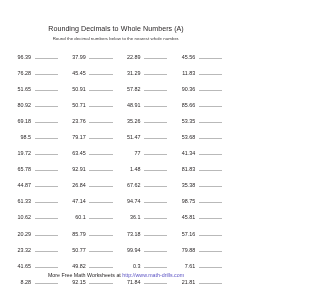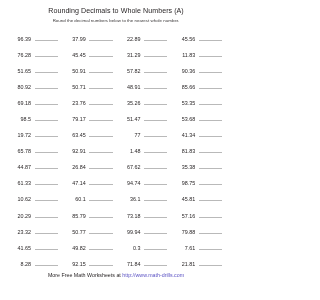--- a/index.html
+++ b/index.html
@@ -17,21 +17,21 @@
   }
   .sheet {
     width: 232px;
     height: 300px;
     position: relative;
     box-sizing: border-box;
     padding: 0;
   }
   .header {
     text-align: center;
-    padding-top: 7px;
+    padding-top: 25px;
   }
   .title {
     font-size: 7.1px;
     line-height: 9px;
     color: #231f20;
     letter-spacing: 0.05px;
   }
   .subtitle {
     font-size: 4.4px;
     line-height: 7px;

